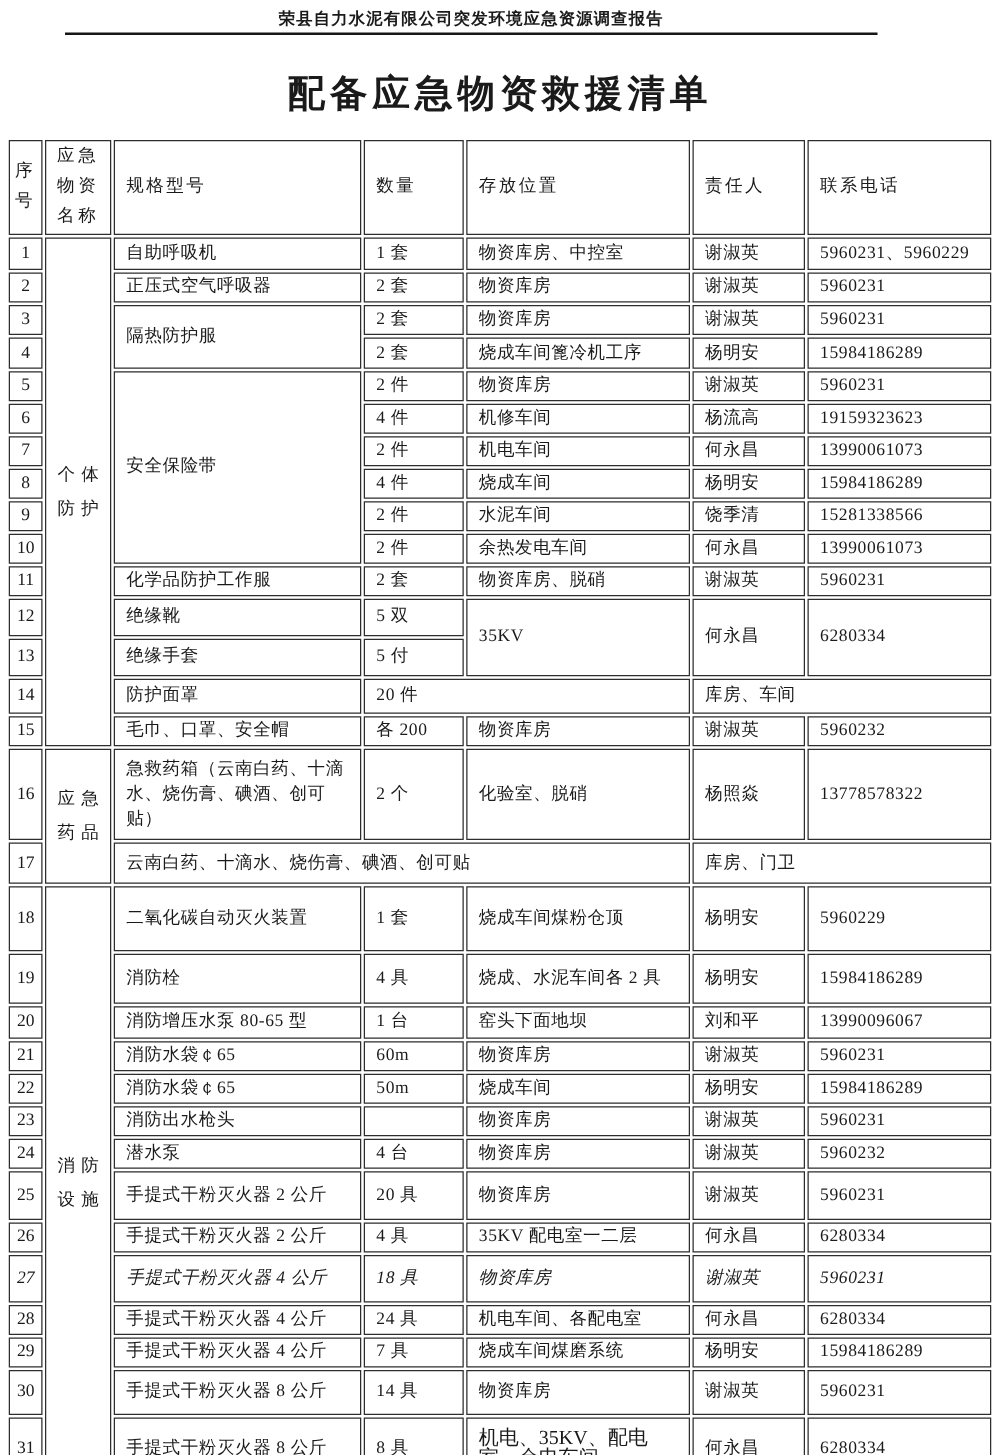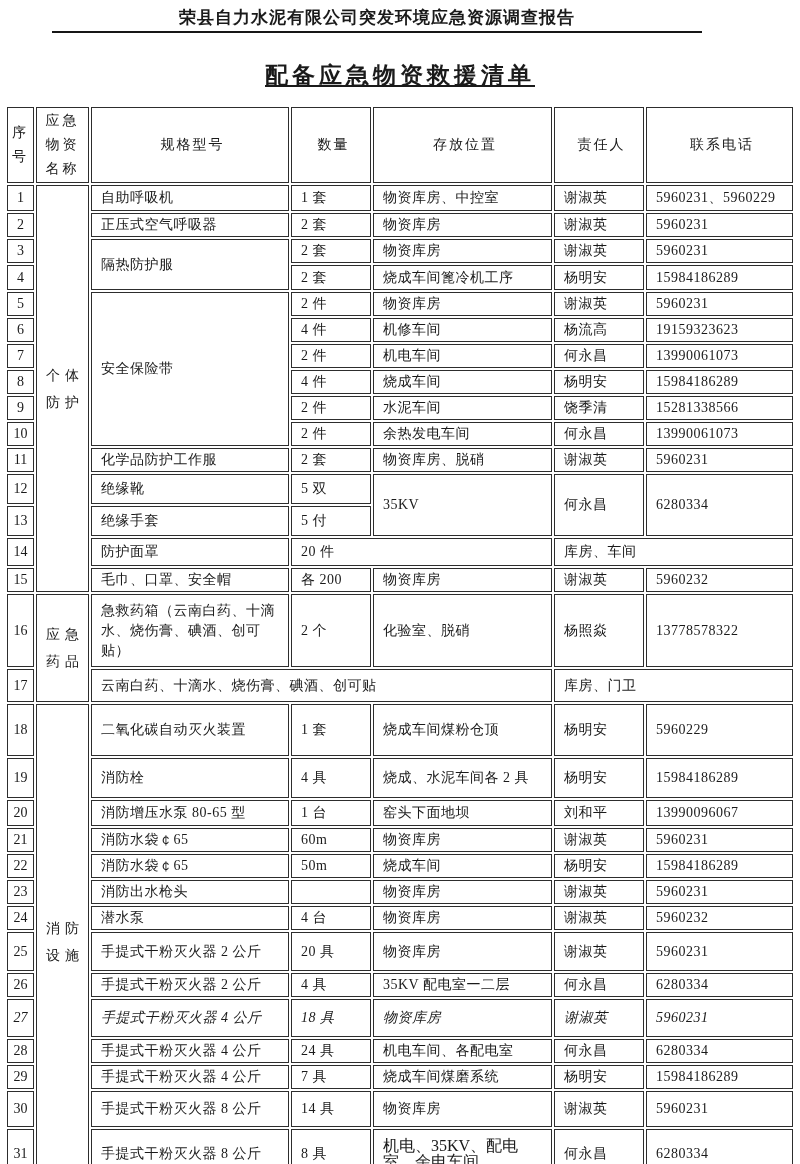--- a/index.html
+++ b/index.html
@@ -11,44 +11,44 @@
   }
   .page { width: 800px; height: 1164px; padding-top: 6px; position: relative; }
 
   .doc-header {
     margin-left: 52px; width: 650px;
     border-bottom: 2px solid #161616;
     padding-bottom: 2px;
     text-align: center;
   }
   .doc-header-text {
-    font-size: 17px; font-weight: bold; letter-spacing: 1px;
+    font-size: 13px; font-weight: bold; letter-spacing: 1px;
   }
 
   .doc-title {
     margin-top: 27px; margin-bottom: 14px;
     text-align: center;
-    font-size: 23px; font-weight: bold; letter-spacing: 4px; text-decoration: underline;
+    font-size: 30px; font-weight: bold; letter-spacing: 4px;
   }
 
   table.supplies {
     margin: 0 5px; width: 790px;
     table-layout: fixed;
     border-collapse: separate; border-spacing: 2px;
     font-size: 14px;
   }
   th, td {
     border: 1px solid #2d2d2d;
     vertical-align: middle;
     overflow: hidden;
     letter-spacing: 0.5px;
     line-height: 20px;
   }
   th {
-    font-weight: normal; text-align: center;
+    font-weight: normal; text-align: left;
     padding: 1px 4px 1px 9px; letter-spacing: 2px;
   }
   th.hc0, th.hc1 {
     text-align: center; padding: 1px 2px;
     letter-spacing: 3px; line-height: 24px;
   }
   td { padding: 1px 5px 1px 9px; }
   td.num { text-align: center; padding: 1px 2px; letter-spacing: 0; }
   td.category {
     text-align: right; padding: 1px 4px;

